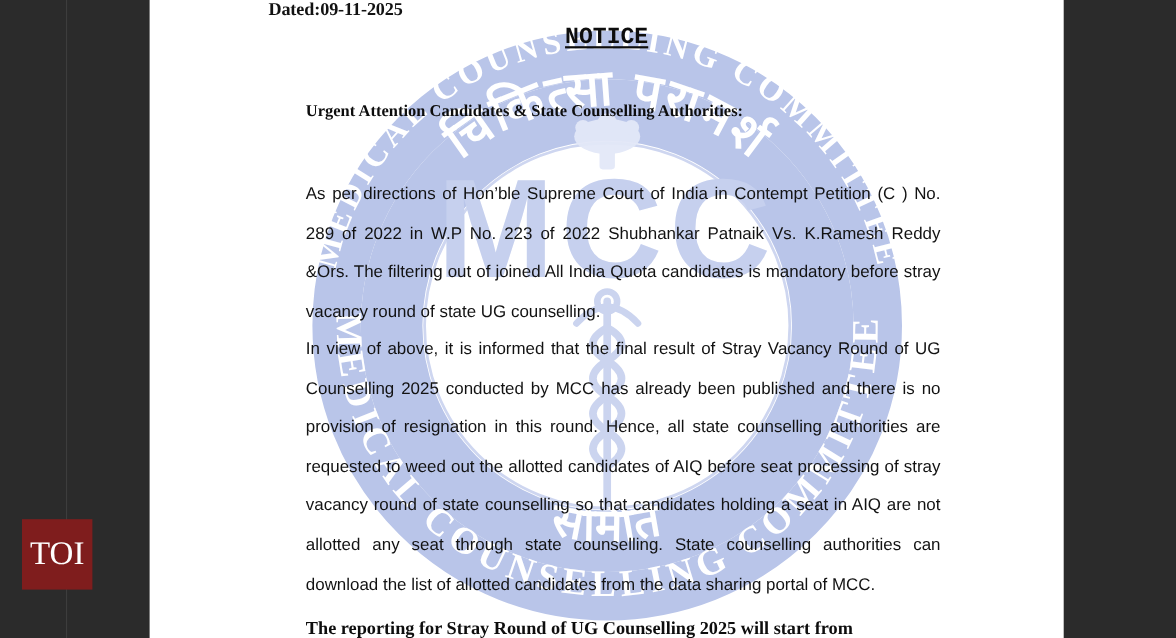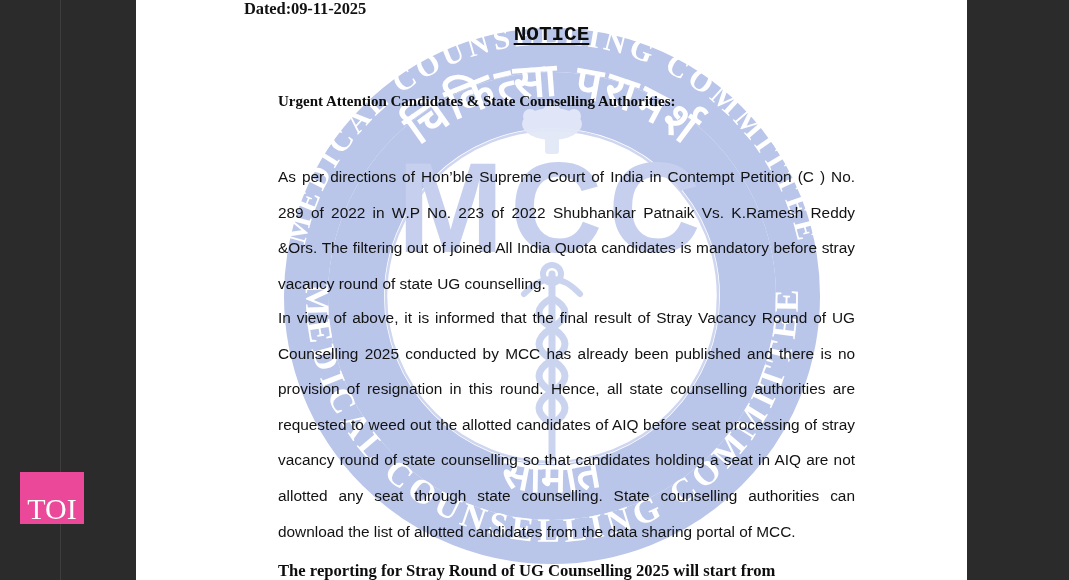--- a/index.html
+++ b/index.html
@@ -30,24 +30,24 @@
     height: 580px;
     background: #3d3d3d;
   }
 
   
   #toi-logo {
     position: absolute;
     left: 20px;
     top: 472px;
     width: 64px;
-    height: 52px;
-    background: #ec4899;
+    height: 64px;
+    background: #7f1d1d;
     display: flex;
-    align-items: flex-end;
+    align-items: center;
     justify-content: center;
   }
   #toi-logo .toi-text {
     color: #ffffff;
     font-family: "Liberation Serif", serif;
     font-size: 30px;
     font-weight: 400;
     letter-spacing: 0px;
     line-height: 1;
   }

